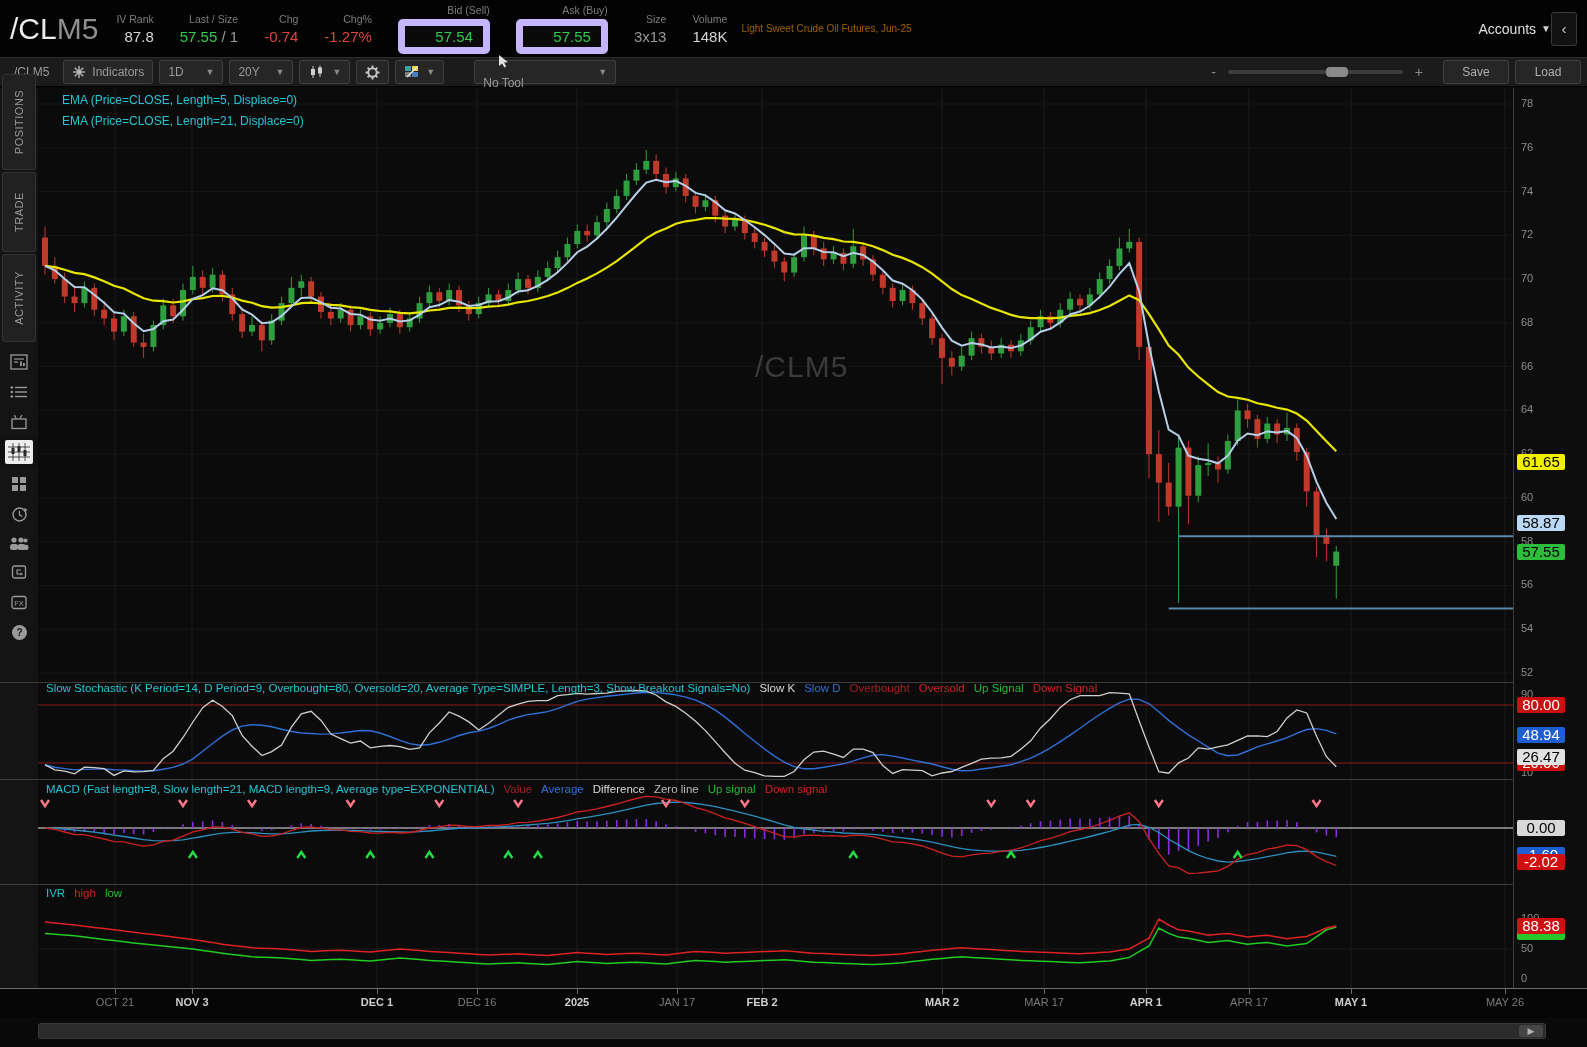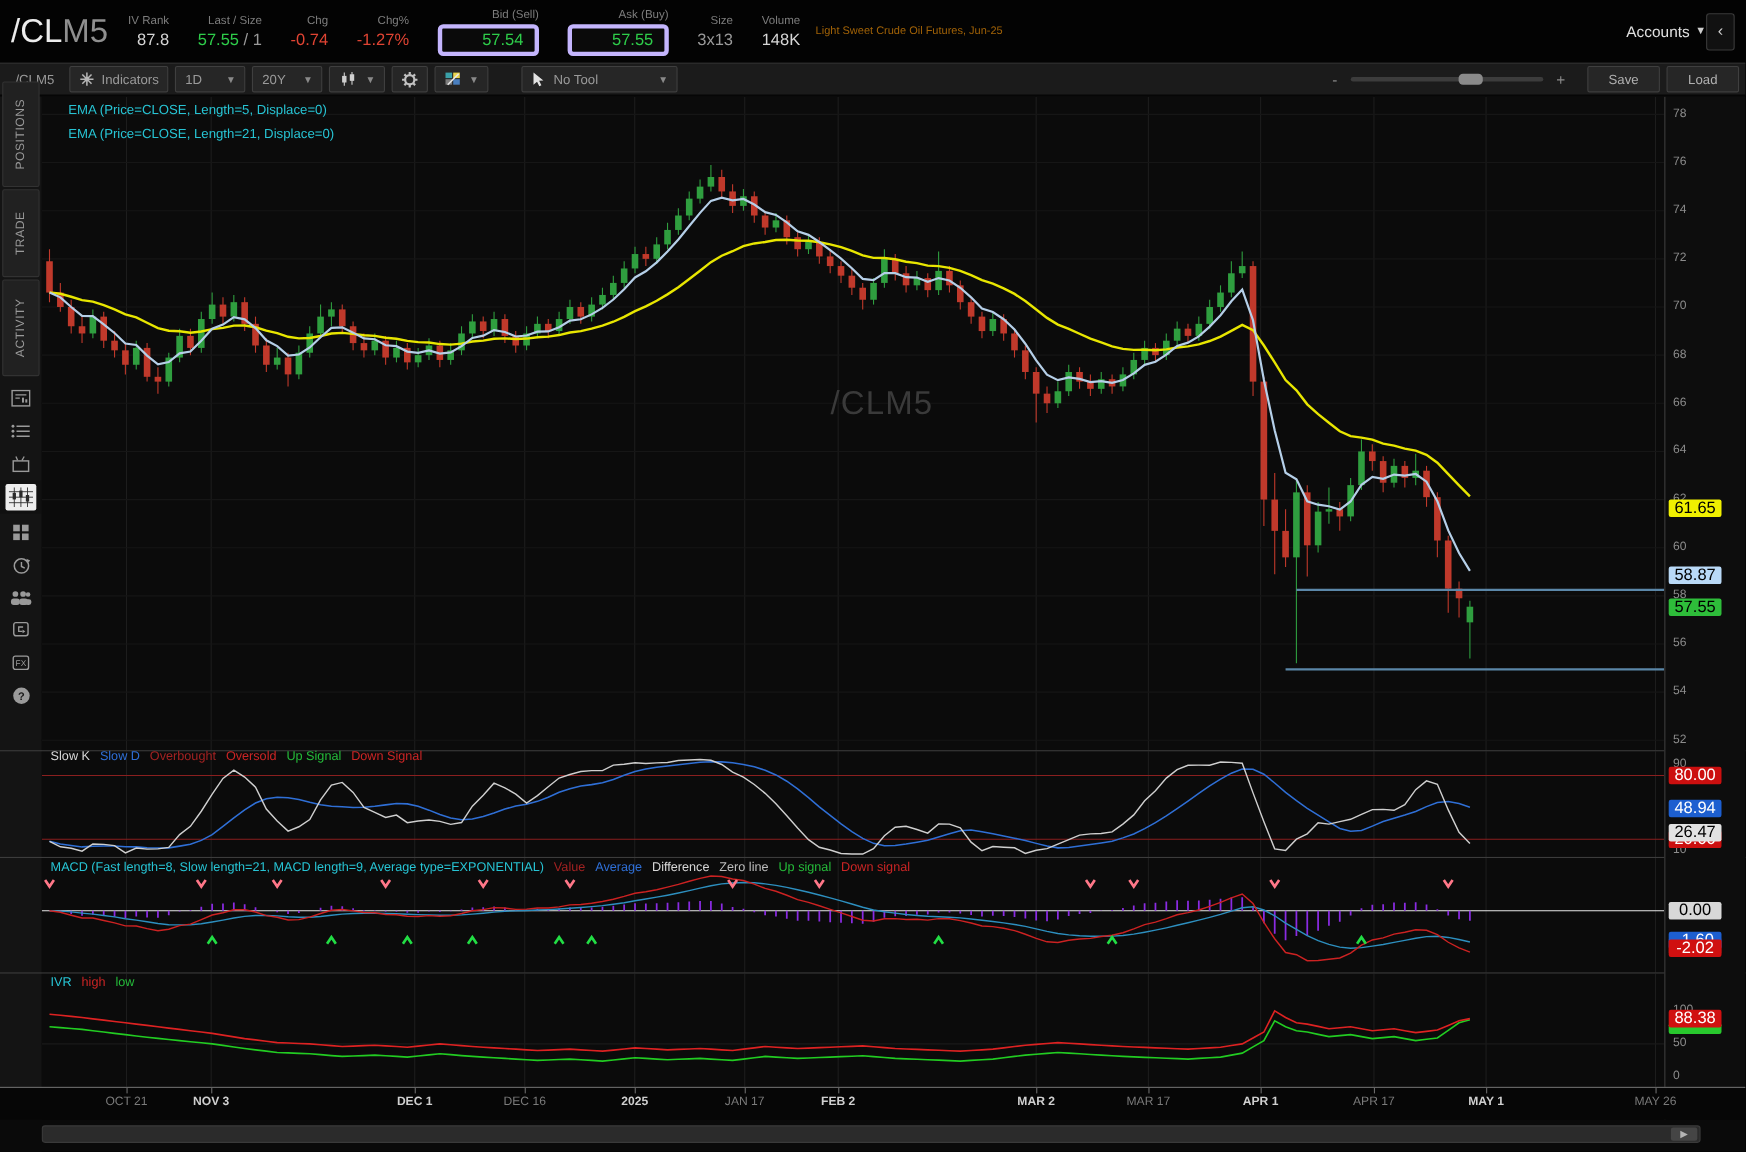--- a/index.html
+++ b/index.html
@@ -11,21 +11,21 @@
   #header { position:absolute; left:0; top:0; width:1587px; height:57px; background:#030303;
             display:flex; align-items:center; padding:0 10px; }
   .sym-big { font-size:30px; color:#ececec; letter-spacing:0; margin-right:18px; }
   .sym-big .sym-suffix { color:#8f8f8f; }
   .stat { display:flex; flex-direction:column; align-items:flex-end; margin-right:26px; }
   .stat .lbl { font-size:10.5px; color:#7d7d7d; margin-bottom:3px; white-space:nowrap; }
   .stat .val { font-size:15px; color:#d6d6d6; white-space:nowrap; }
   .green { color:#2ecc4a !important; }
   .red { color:#e04433 !important; }
   .dim { color:#9a9a9a !important; }
-  .quote-box { border:4px solid #c4b5fd; border-radius:5px; padding:2px 10px; min-width:92px;
+  .quote-box { border:7px solid #c4b5fd; border-radius:5px; padding:2px 10px; min-width:92px;
                text-align:right; background:#0a0a0a; }
   #desc { font-size:10px; color:#a16207; margin-left:4px; white-space:nowrap;text-align:right; }
   #hdr-right { margin-left:auto; display:flex; align-items:center; }
   #accounts { color:#e0e0e0; font-size:14px; cursor:pointer; display:flex; align-items:center; gap:5px; }
   #accounts .chev { font-size:10px; color:#cfcfcf; }
   #collapse-btn { width:26px; height:34px; border:1px solid #3a3a3a; border-radius:3px;
                   color:#cfcfcf; font-size:15px; display:flex; align-items:center; justify-content:center;
                   background:#111; cursor:pointer; }
 
   
@@ -202,21 +202,21 @@
       <svg width="16" height="14" viewBox="0 0 16 14">
         <rect x="1" y="1" width="6" height="5" fill="#3aa0a8"></rect>
           <rect x="8" y="1" width="6" height="5" fill="#e8d44d"></rect>
         <rect x="1" y="7" width="6" height="5" fill="#7d7d7d"></rect>
           <rect x="8" y="7" width="6" height="5" fill="#4a7fbf"></rect>
         <line x1="3" y1="12" x2="13" y2="2" stroke="#e8e8e8" stroke-width="1.4"></line>
       </svg>
       <span class="chev">▼</span>
     </div>
     <div class="tb-btn tb-dd" style="width:142px; justify-content:space-between; margin-left:24px;">
-      <span style="display:flex; align-items:center; gap:8px;">
+      <span style="display:flex; align-items:center; gap:8px;flex-direction:column;">
         <svg width="12" height="14" viewBox="0 0 12 14">
           <polygon points="2,1 2,12 5.2,9.4 7.3,13.4 9.2,12.4 7.1,8.5 11,8.2" fill="#e2e2e2"></polygon>
         </svg>
         <span>No Tool</span>
       </span>
       <span class="chev">▼</span>
     </div>
     <div class="spacer"></div>
     <div id="zoom-ctrl">
       <span class="zbtn">-</span>
@@ -847,20 +847,21 @@
   <div class="hsep" style="top:779px;"></div>
   <div class="hsep" style="top:884px;"></div>
 
   <div id="study-labels">
     <div>EMA (Price=CLOSE, Length=5, Displace=0)</div>
     <div>EMA (Price=CLOSE, Length=21, Displace=0)</div>
   </div>
   <div id="watermark">/CLM5</div>
 
   <div id="stoch-legend" class="legend">
+    <span class="lg-title">Slow Stochastic (K Period=14, D Period=9, Overbought=80, Oversold=20, Average Type=SIMPLE, Length=3, Show Breakout Signals=No)</span>
     <span class="lg-white">Slow K</span>
     <span class="lg-blue">Slow D</span>
     <span class="lg-dred">Overbought</span>
     <span class="lg-red">Oversold</span>
     <span class="lg-green">Up Signal</span>
     <span class="lg-red">Down Signal</span>
   </div>
   <div id="macd-legend" class="legend">
     <span class="lg-title">MACD (Fast length=8, Slow length=21, MACD length=9, Average type=EXPONENTIAL)</span>
     <span class="lg-dred">Value</span>

